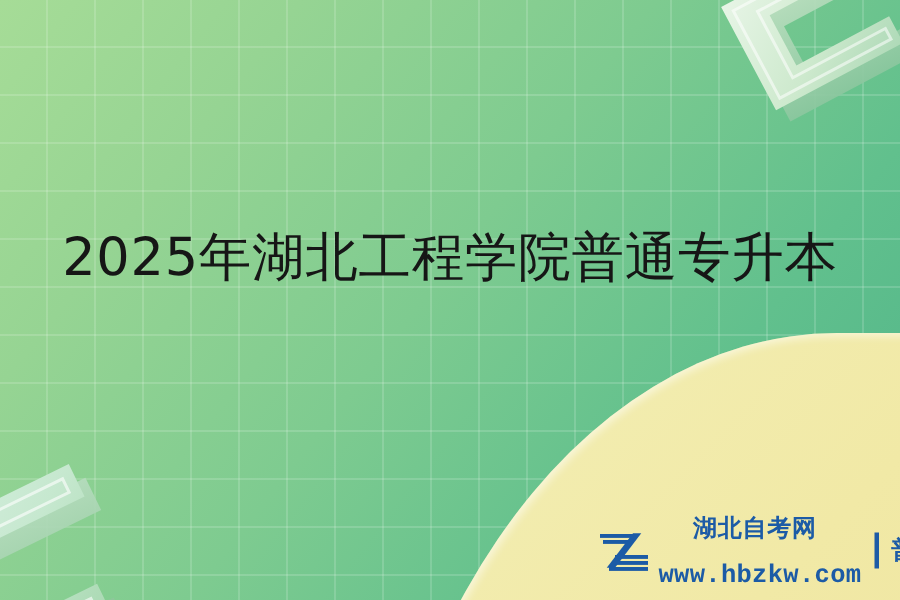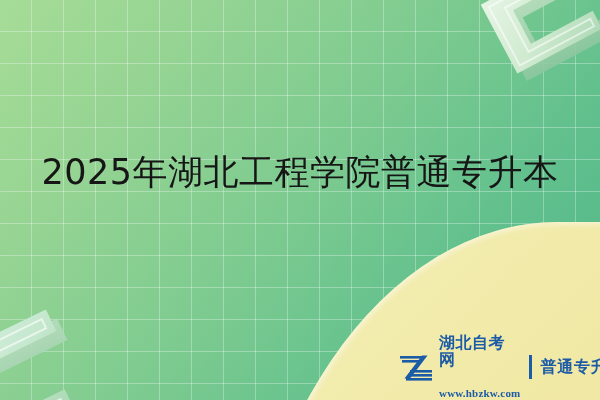--- a/index.html
+++ b/index.html
@@ -99,24 +99,25 @@
     justify-content: center;
     color: #1f5fa8;
   }
   .wm-cn {
     font-family: "DejaVu Sans", "Liberation Sans", sans-serif;
     font-size: 16px;
     line-height: 17px;
     font-weight: bold;
     letter-spacing: 0.5px;
     color: #1c5ba6;
+    margin-left: 23px;
   }
   .wm-url {
-    font-family: Liberation Serif, serif;
-    font-size: 11px;
+    font-family: Liberation Mono, monospace;
+    font-size: 17px;
     line-height: 14px;
     font-weight: bold;
     letter-spacing: 0.2px;
     color: #1c5ba6;
     margin-top: 18px;
   }
 
   .wm-divider {
     width: 3px;
     height: 24px;

